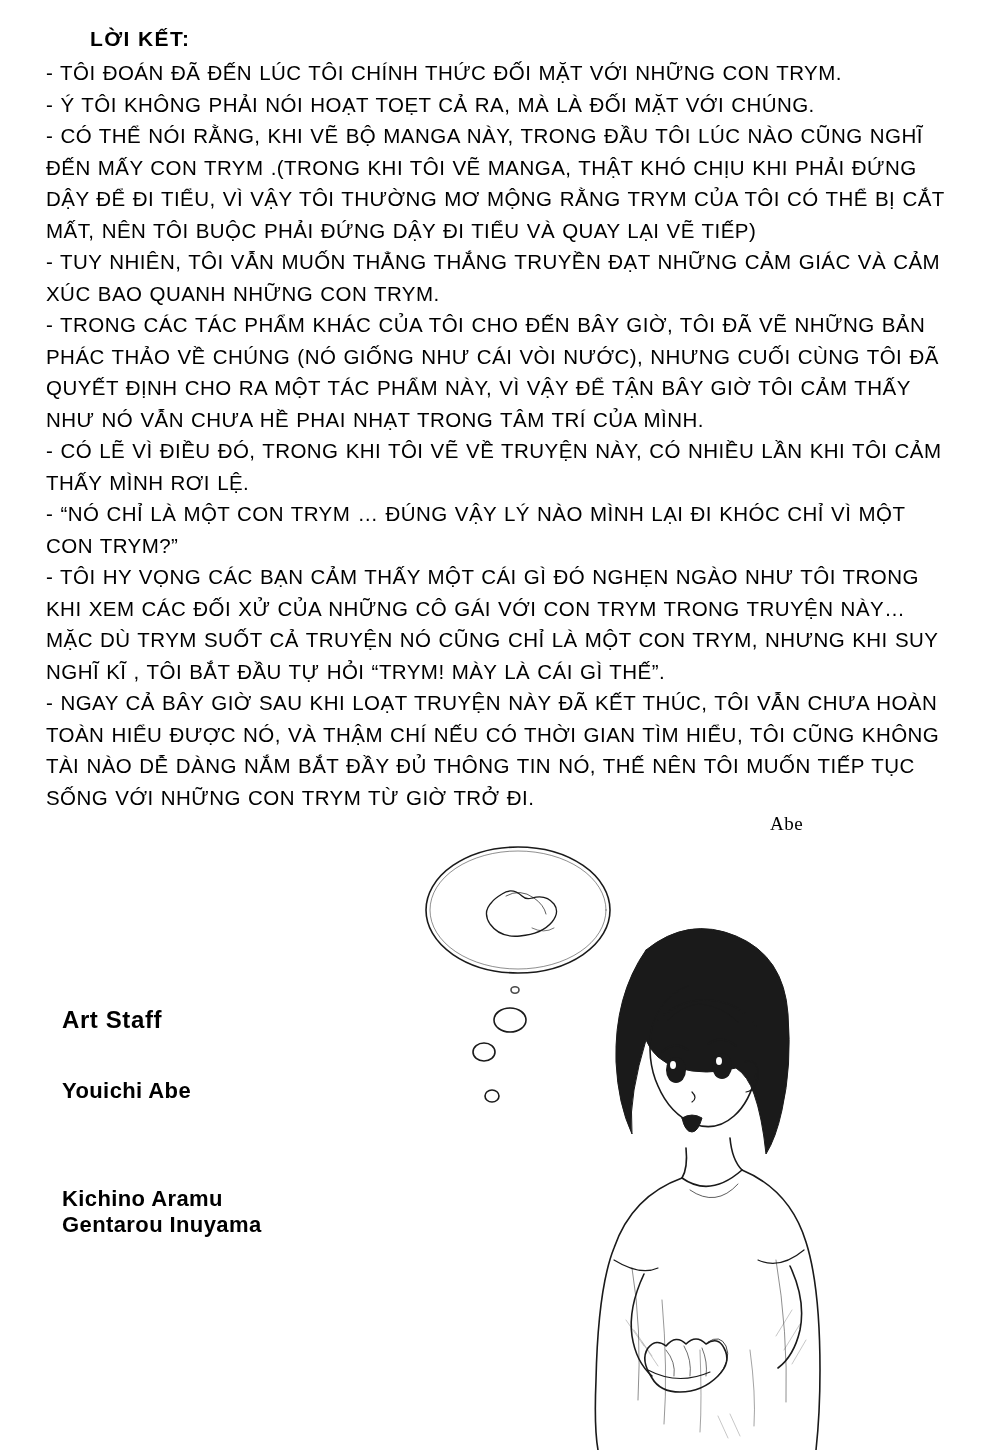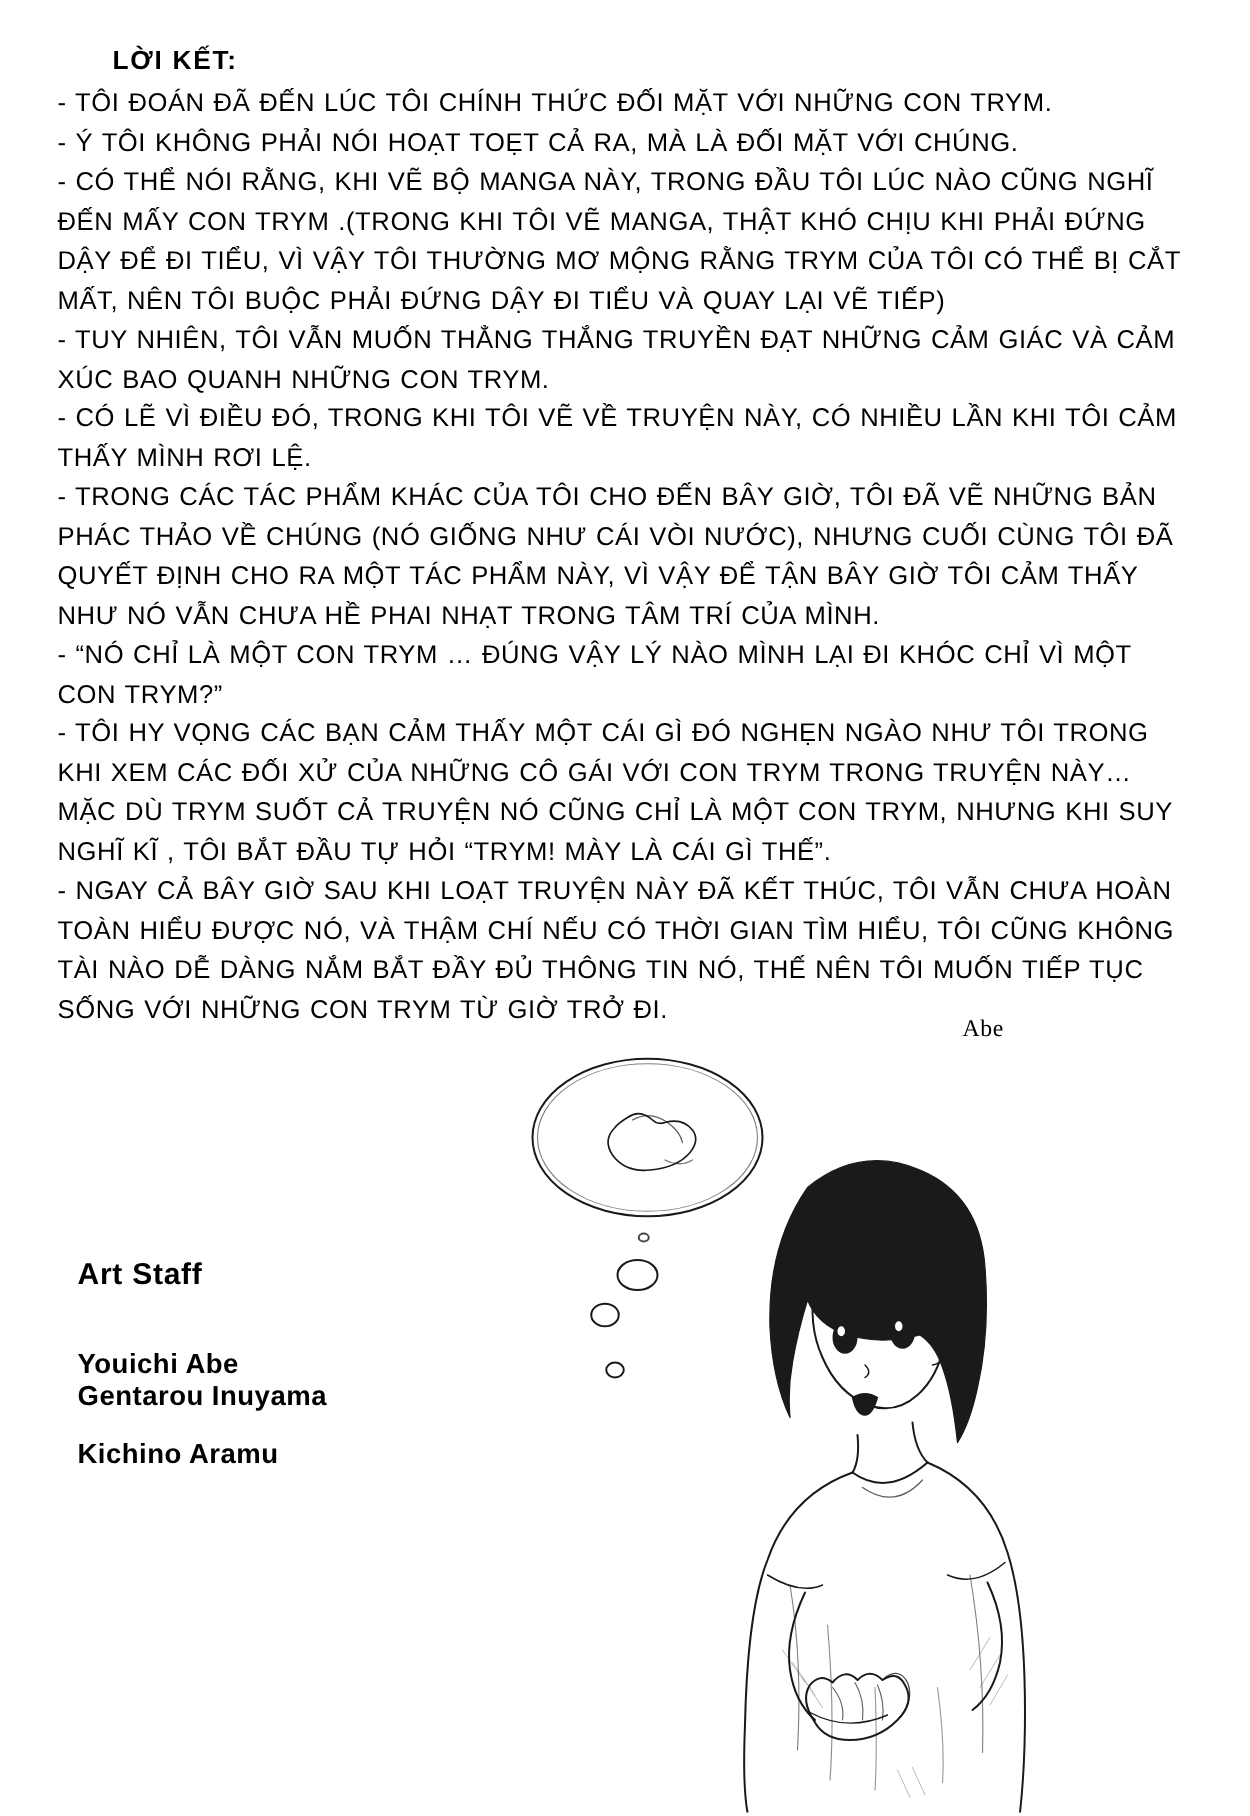--- a/index.html
+++ b/index.html
@@ -25,21 +25,21 @@
   .afterword {
     position: absolute;
     left: 46px;
     top: 26px;
     width: 916px;
   }
   .afterword-title {
     font-size: 21px;
     font-weight: bold;
     letter-spacing: 1.4px;
-    margin: 10px 0 6px 44px;
+    margin: 0 0 6px 44px;
     line-height: 1.2;
   }
   .afterword-body p {
     margin: 0 16px 0 0;
     font-size: 20.5px;
     line-height: 31.5px;
     letter-spacing: 0.45px;
     text-align: left;
     word-spacing: 1px;
   }
@@ -66,21 +66,21 @@
     font-weight: bold;
     letter-spacing: 0.6px;
     margin: 16px 0 44px 0;
   }
   .credit-name {
     font-size: 22px;
     font-weight: bold;
     letter-spacing: 0.4px;
     margin: 0 0 0 0;
   }
-  .credit-gap-1 { }
+  .credit-gap-1 { margin-bottom: 82px; }
   .credit-gap-2 { margin-bottom: 20px; }
 
   
   .translator {
     position: absolute;
     left: 22px;
     top: 1471px;
     font-size: 33px;
     font-weight: bold;
     letter-spacing: 1px;
@@ -103,36 +103,36 @@
 
 <div class="page">
 
   <div class="afterword">
     <div class="afterword-title">LỜI KẾT:</div>
     <div class="afterword-body">
       <p>- TÔI ĐOÁN ĐÃ ĐẾN LÚC TÔI CHÍNH THỨC ĐỐI MẶT VỚI NHỮNG CON TRYM.</p>
       <p>- Ý TÔI KHÔNG PHẢI NÓI HOẠT TOẸT CẢ RA, MÀ LÀ ĐỐI MẶT VỚI CHÚNG.</p>
       <p>- CÓ THỂ NÓI RẰNG, KHI VẼ BỘ MANGA NÀY, TRONG ĐẦU TÔI LÚC NÀO CŨNG NGHĨ ĐẾN MẤY CON TRYM .(TRONG KHI TÔI VẼ MANGA, THẬT KHÓ CHỊU KHI PHẢI ĐỨNG DẬY ĐỂ ĐI TIỂU, VÌ VẬY TÔI THƯỜNG MƠ MỘNG RẰNG TRYM CỦA TÔI CÓ THỂ BỊ CẮT MẤT, NÊN TÔI BUỘC PHẢI ĐỨNG DẬY ĐI TIỂU VÀ QUAY LẠI VẼ TIẾP)</p>
       <p>- TUY NHIÊN, TÔI VẪN MUỐN THẲNG THẮNG TRUYỀN ĐẠT NHỮNG CẢM GIÁC VÀ CẢM XÚC BAO QUANH NHỮNG CON TRYM.</p>
+      <p>- TRONG CÁC TÁC PHẨM KHÁC CỦA TÔI CHO ĐẾN BÂY GIỜ, TÔI ĐÃ VẼ NHỮNG BẢN PHÁC THẢO VỀ CHÚNG (NÓ GIỐNG NHƯ CÁI VÒI NƯỚC), NHƯNG CUỐI CÙNG TÔI ĐÃ QUYẾT ĐỊNH CHO RA MỘT TÁC PHẨM NÀY, VÌ VẬY ĐỂ TẬN BÂY GIỜ TÔI CẢM THẤY NHƯ NÓ VẪN CHƯA HỀ PHAI NHẠT TRONG TÂM TRÍ CỦA MÌNH.</p>
       <p>- CÓ LẼ VÌ ĐIỀU ĐÓ, TRONG KHI TÔI VẼ VỀ TRUYỆN NÀY, CÓ NHIỀU LẦN KHI TÔI CẢM THẤY MÌNH RƠI LỆ.</p>
-      <p>- TRONG CÁC TÁC PHẨM KHÁC CỦA TÔI CHO ĐẾN BÂY GIỜ, TÔI ĐÃ VẼ NHỮNG BẢN PHÁC THẢO VỀ CHÚNG (NÓ GIỐNG NHƯ CÁI VÒI NƯỚC), NHƯNG CUỐI CÙNG TÔI ĐÃ QUYẾT ĐỊNH CHO RA MỘT TÁC PHẨM NÀY, VÌ VẬY ĐỂ TẬN BÂY GIỜ TÔI CẢM THẤY NHƯ NÓ VẪN CHƯA HỀ PHAI NHẠT TRONG TÂM TRÍ CỦA MÌNH.</p>
       <p>- “NÓ CHỈ LÀ MỘT CON TRYM … ĐÚNG VẬY LÝ NÀO MÌNH LẠI ĐI KHÓC CHỈ VÌ MỘT CON TRYM?”</p>
       <p>- TÔI HY VỌNG CÁC BẠN CẢM THẤY MỘT CÁI GÌ ĐÓ NGHẸN NGÀO NHƯ TÔI TRONG KHI XEM CÁC ĐỐI XỬ CỦA NHỮNG CÔ GÁI VỚI CON TRYM TRONG TRUYỆN NÀY…</p>
       <p>MẶC DÙ TRYM SUỐT CẢ TRUYỆN NÓ CŨNG CHỈ LÀ MỘT CON TRYM, NHƯNG KHI SUY NGHĨ KĨ , TÔI BẮT ĐẦU TỰ HỎI “TRYM! MÀY LÀ CÁI GÌ THẾ”.</p>
       <p>- NGAY CẢ BÂY GIỜ SAU KHI LOẠT TRUYỆN NÀY ĐÃ KẾT THÚC, TÔI VẪN CHƯA HOÀN TOÀN HIỂU ĐƯỢC NÓ, VÀ THẬM CHÍ NẾU CÓ THỜI GIAN TÌM HIỂU, TÔI CŨNG KHÔNG TÀI NÀO DỄ DÀNG NẮM BẮT ĐẦY ĐỦ THÔNG TIN NÓ, THẾ NÊN TÔI MUỐN TIẾP TỤC SỐNG VỚI NHỮNG CON TRYM TỪ GIỜ TRỞ ĐI.</p>
     </div>
   </div>
 
   <div class="signature">Abe</div>
 
   <div class="credits">
     <div class="credits-heading">Art Staff</div>
     <div class="credit-name credit-gap-1">Youichi Abe</div>
+    <div class="credit-name">Kichino Aramu</div>
     <div class="credit-name credit-gap-2">Gentarou Inuyama</div>
-    <div class="credit-name">Kichino Aramu</div>
   </div>
 
   <div class="translator">DỊCH SOLO: MINAARIGATOU</div>
 
   <div class="illustration">
     <svg width="480" height="620" viewBox="0 0 480 620" fill="none" stroke="#1a1a1a" stroke-width="1.6" stroke-linecap="round" stroke-linejoin="round">
 
       <ellipse cx="118" cy="80" rx="92" ry="63"></ellipse>
       <ellipse cx="118" cy="80" rx="88" ry="59" stroke-width="0.9" opacity="0.55"></ellipse>
 

